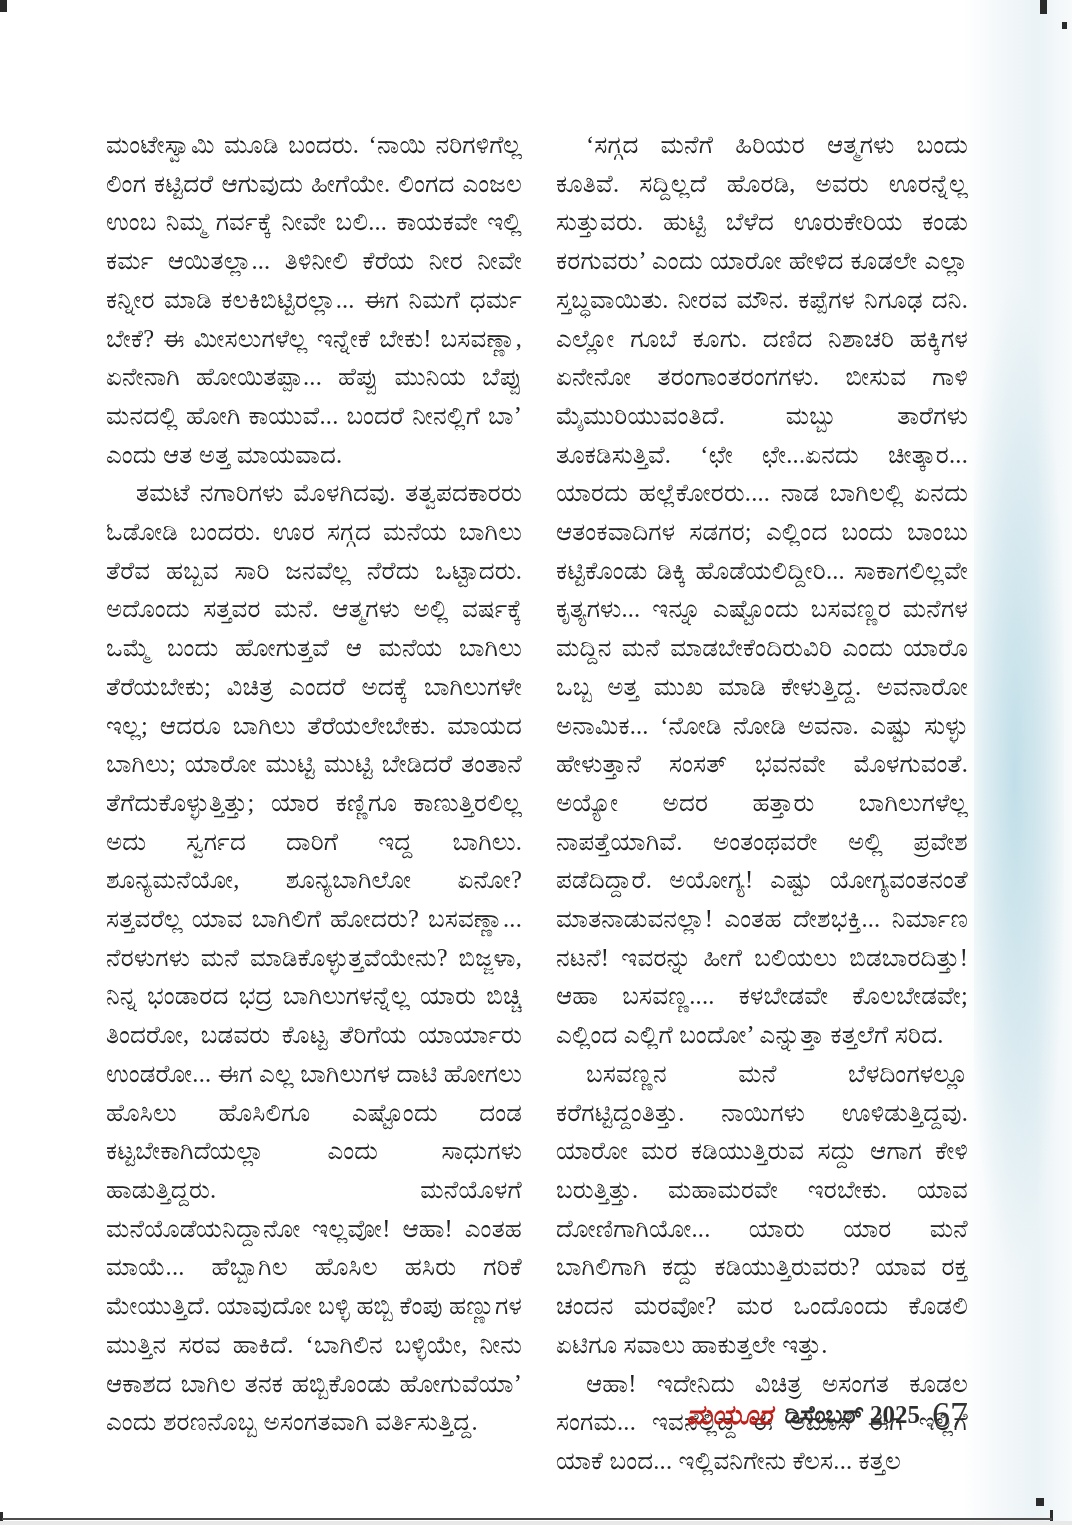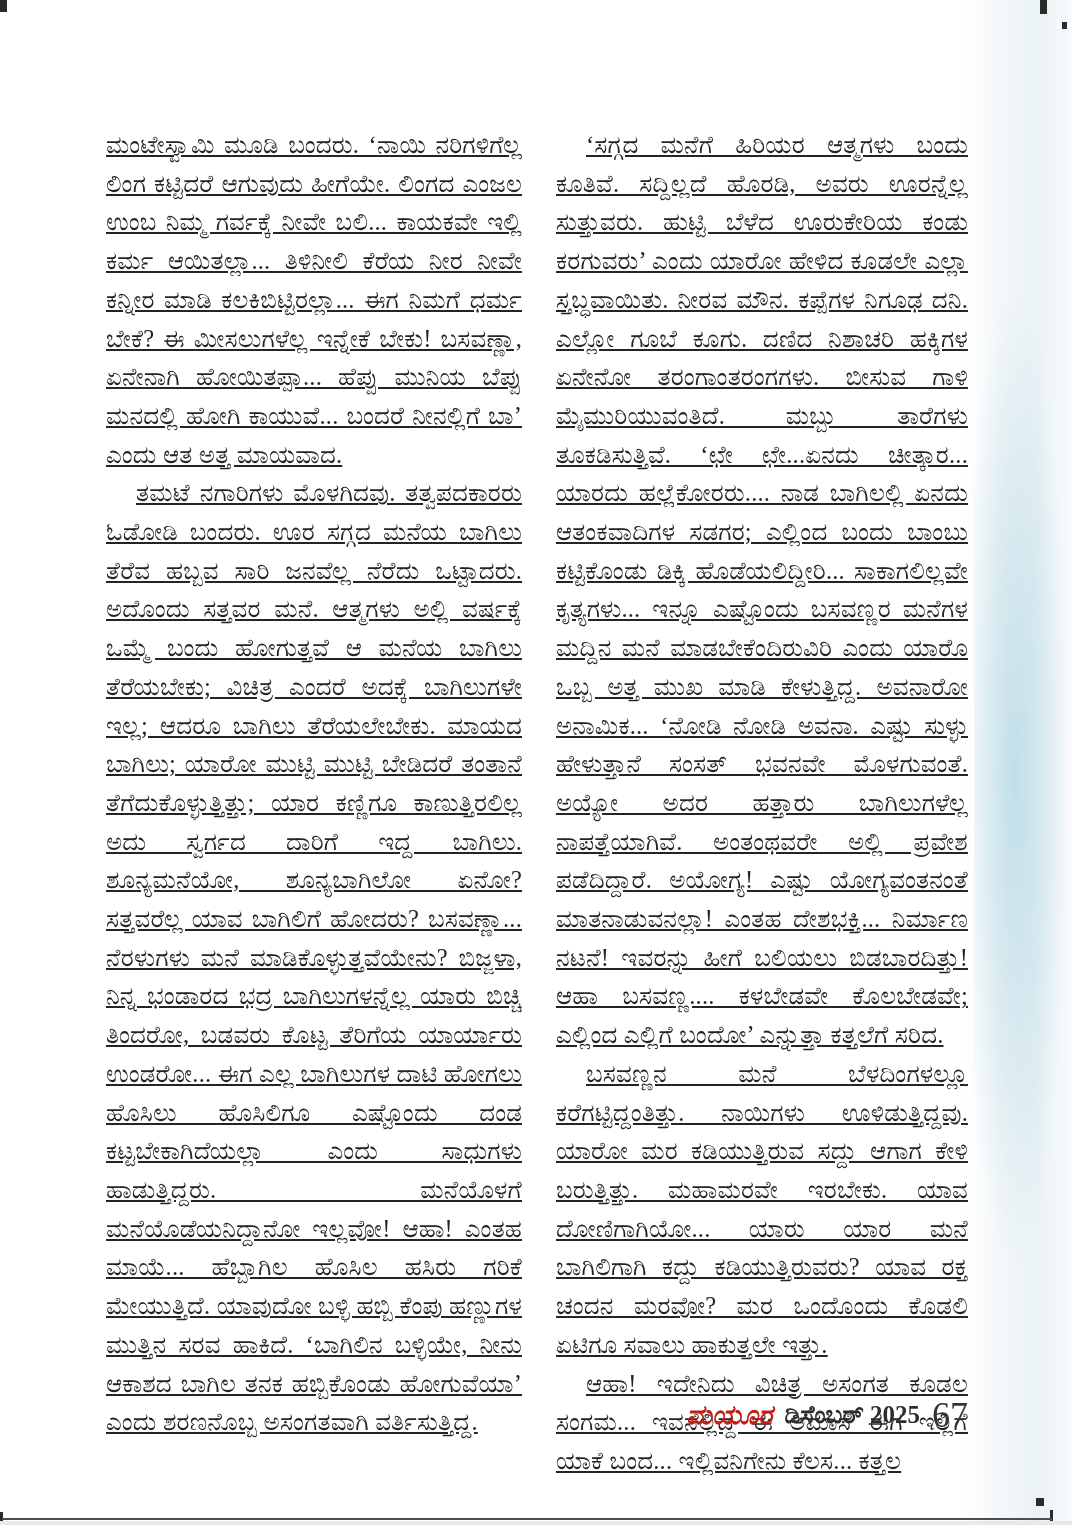--- a/index.html
+++ b/index.html
@@ -24,21 +24,21 @@
     position: absolute;
     top: 126px;
     font-size: 24.5px;
     line-height: 38.7px;
     color: #242424;
     text-align: justify;
     letter-spacing: 0.2px;
   }
   .col-left  { left: 106px; width: 416px; }
   .col-right { left: 556px; width: 412px; }
-  .col p { margin: 0; padding: 0; text-decoration: underline; }
+  .col p { margin: 0; padding: 0; }
   .col p.indent { text-indent: 30px; }
 
   
   .footer {
     position: absolute;
     top: 1394px;
     left: 556px;
     width: 412px;
     display: flex;
     justify-content: flex-end;

